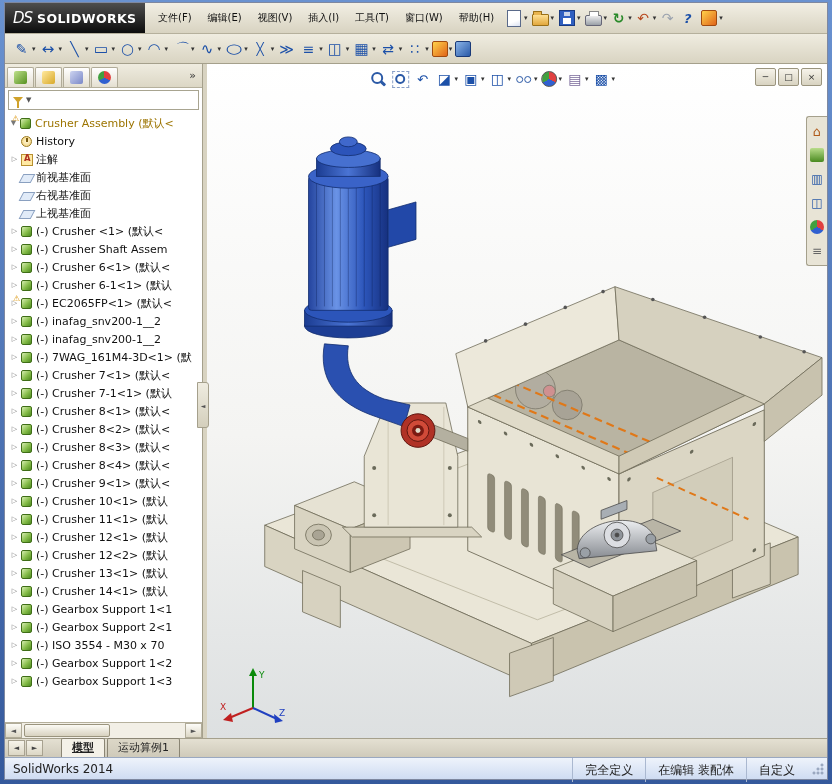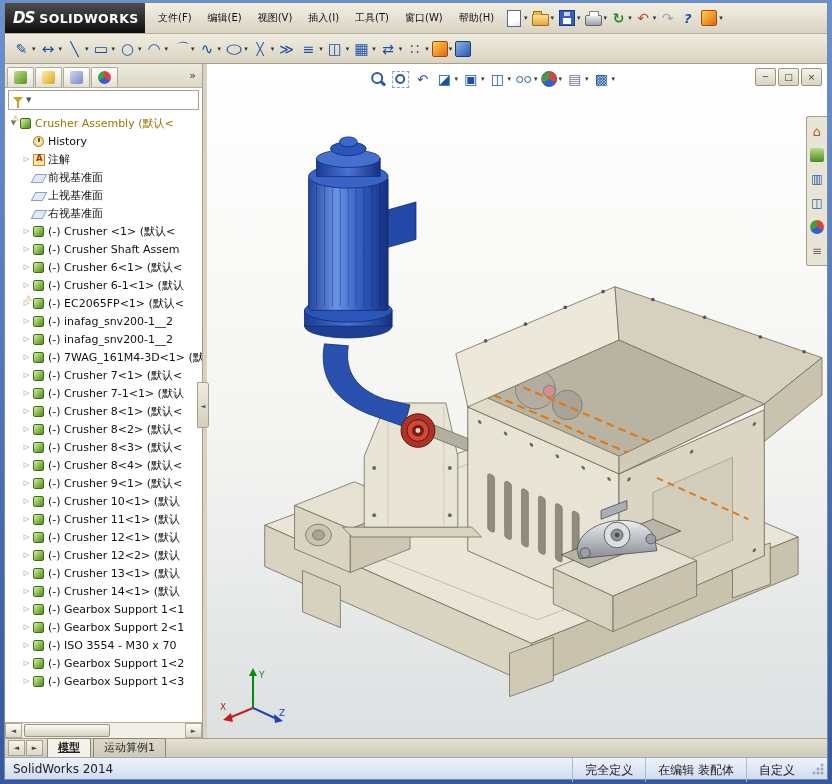--- a/index.html
+++ b/index.html
@@ -7,21 +7,21 @@
        background:linear-gradient(#6a92d0,#35599c);
        font-family:"DejaVu Sans","Liberation Sans",sans-serif;font-size:12px;color:#111}
   .window{position:absolute;left:4px;top:2px;right:4px;bottom:4px;display:flex;flex-direction:column;
           background:#ece9dd;border:1px solid #7e88a0;box-shadow:0 0 0 1px rgba(255,255,255,.25) inset}
 
   
   .titlebar{height:30px;flex:none;display:flex;align-items:stretch;
             background:linear-gradient(#f2efe4,#d8d3c1);border-bottom:1px solid #b5b09c}
   .logo{width:132px;flex:none;background:linear-gradient(#4e4e4e,#0c0c0c);color:#fff;
         display:flex;align-items:center;gap:5px;padding-left:8px}
-  .logo .ds{font-size:15px;font-weight:bold;font-style:italic;letter-spacing:-1px}
+  .logo .ds{font-size:15px;font-weight:normal;font-style:italic;letter-spacing:-1px}
   .logo .lg{font-size:12.5px;font-weight:bold;letter-spacing:.4px}
   .menubar{display:flex;align-items:center;margin-left:5px}
   .menu-item{font-size:10px;padding:4px 8px;cursor:default;white-space:nowrap}
   .maintb{display:flex;align-items:center;margin-left:2px;gap:1px}
   .tb-btn{display:flex;align-items:center;padding:1px;border-radius:2px}
   .dd{display:none;font-size:7px;color:#333;margin-left:1px;font-style:normal;font-weight:normal}
   .has-dd .dd{display:inline}
   .mi{width:17px;height:17px;position:relative;display:inline-block}
   .ic-new{width:12px;height:15px;margin:1px 2px;background:linear-gradient(160deg,#ffffff 65%,#dbe2f2);border:1px solid #5a6a8a}
   .ic-open{width:15px;height:10px;margin:5px 1px 1px;background:linear-gradient(#ffe092,#e2a83e);border:1px solid #9a7018;border-radius:1px;position:relative}
@@ -79,21 +79,21 @@
   .filter-row{height:18px;flex:none;display:flex;align-items:center;gap:3px;margin:2px 3px;
               border:1px solid #a8a490;background:#fff;padding:0 4px}
   .funnel{width:0;height:0;border-left:5px solid transparent;border-right:5px solid transparent;
           border-top:6px solid #d0a22a;position:relative}
   .funnel::after{content:"";position:absolute;left:-1px;top:-1px;width:2px;height:6px;background:#d0a22a}
   .fdd{font-size:7px;color:#555}
   .filter-box{flex:1;height:12px}
 
   .tree{flex:1;overflow:hidden;background:#fff;padding-top:2px}
   .trow{display:flex;align-items:center;height:18px;font-size:11px;white-space:nowrap;padding-left:3px;cursor:default}
-  .trow.child{padding-left:16px}
+  .trow.child{padding-left:4px}
   .arr{width:11px;flex:none;font-size:7px;color:#787878;text-align:center;visibility:hidden}
   .has-arrow .arr{visibility:visible}
   .tlabel{overflow:hidden}
   .root-label{color:#9c7400}
   .tic{width:13px;height:13px;margin-right:3px;position:relative;flex:none}
   .tic-comp::before{content:"";position:absolute;left:1px;top:1px;width:9px;height:9px;
        background:linear-gradient(135deg,#d8eeb2,#86bd4a 55%,#4d8a20);border:1px solid #3f6e17;border-radius:2px}
   .has-warn::after{content:"⚠";position:absolute;left:-7px;top:-3px;font-size:8px;color:#d89000}
   .tic-history::before{content:"";position:absolute;left:1px;top:1px;width:9px;height:9px;border:1px solid #9a7a20;border-radius:50%;background:radial-gradient(#fff8d8,#f0cc70)}
   .tic-history::after{content:"";position:absolute;left:6px;top:3px;width:1.5px;height:4px;background:#7a5a10}
@@ -155,21 +155,21 @@
   .tp-appearance{border-radius:50%;background:conic-gradient(#e04040 0 120deg,#3060d0 0 240deg,#40a040 0 360deg)}
   .tp-props::before{content:"≡";color:#666}
 
   .triad{position:absolute;left:12px;bottom:8px;z-index:3}
 
   
   .tabbar{height:18px;flex:none;display:flex;align-items:flex-end;padding-left:3px;
           background:linear-gradient(#e4e0d2,#cfcaba);border-top:1px solid #a5a08c}
   .tab-nav{width:15px;height:14px;display:flex;align-items:center;justify-content:center;font-size:7px;color:#444;
            background:linear-gradient(#f6f3ea,#dcd7c5);border:1px solid #a8a290;margin:0 1px 1px 0}
-  .tabs{display:flex;align-items:flex-end;margin-left:3px}
+  .tabs{display:flex;align-items:flex-end;margin-left:17px}
   .btab{font-size:11px;padding:1px 10px 2px;color:#222;margin-right:2px;border-radius:2px 2px 0 0;
         background:linear-gradient(#dcd7c7,#cfcaba);border:1px solid #8a8574;border-bottom:none}
   .btab.active{background:#f4f1e8;font-weight:bold;text-decoration:underline}
 
   .statusbar{height:21px;flex:none;display:flex;align-items:center;padding-left:8px;font-size:12px;color:#222;
              background:linear-gradient(#eef3fb,#cfdcf2);border-top:1px solid #9aa8c0}
   .sb-left{flex:1}
   .sb-segs{display:flex;height:100%;align-items:stretch}
   .sb-seg{padding:12px 12px;border-left:1px solid #aab8d0;display:flex;align-items:center;white-space:nowrap}
   .grip{width:14px;height:14px;margin:0 2px 0 4px;
@@ -403,27 +403,27 @@
 
             <div class="trow child">
               <span class="arr">▷</span>
               <span class="tic tic-plane"></span>
               <span class="tlabel">前视基准面</span>
             </div>
 
             <div class="trow child">
               <span class="arr">▷</span>
               <span class="tic tic-plane"></span>
+              <span class="tlabel">右视基准面</span>
+            </div>
+
+            <div class="trow child">
+              <span class="arr">▷</span>
+              <span class="tic tic-plane"></span>
               <span class="tlabel">上视基准面</span>
-            </div>
-
-            <div class="trow child">
-              <span class="arr">▷</span>
-              <span class="tic tic-plane"></span>
-              <span class="tlabel">右视基准面</span>
             </div>
 
 
             <div class="trow child has-arrow">
               <span class="arr">▷</span>
               <span class="tic tic-comp"></span>
               <span class="tlabel">(-) Crusher &lt;1&gt; (默认&lt;</span>
             </div>
 
             <div class="trow child has-arrow">

